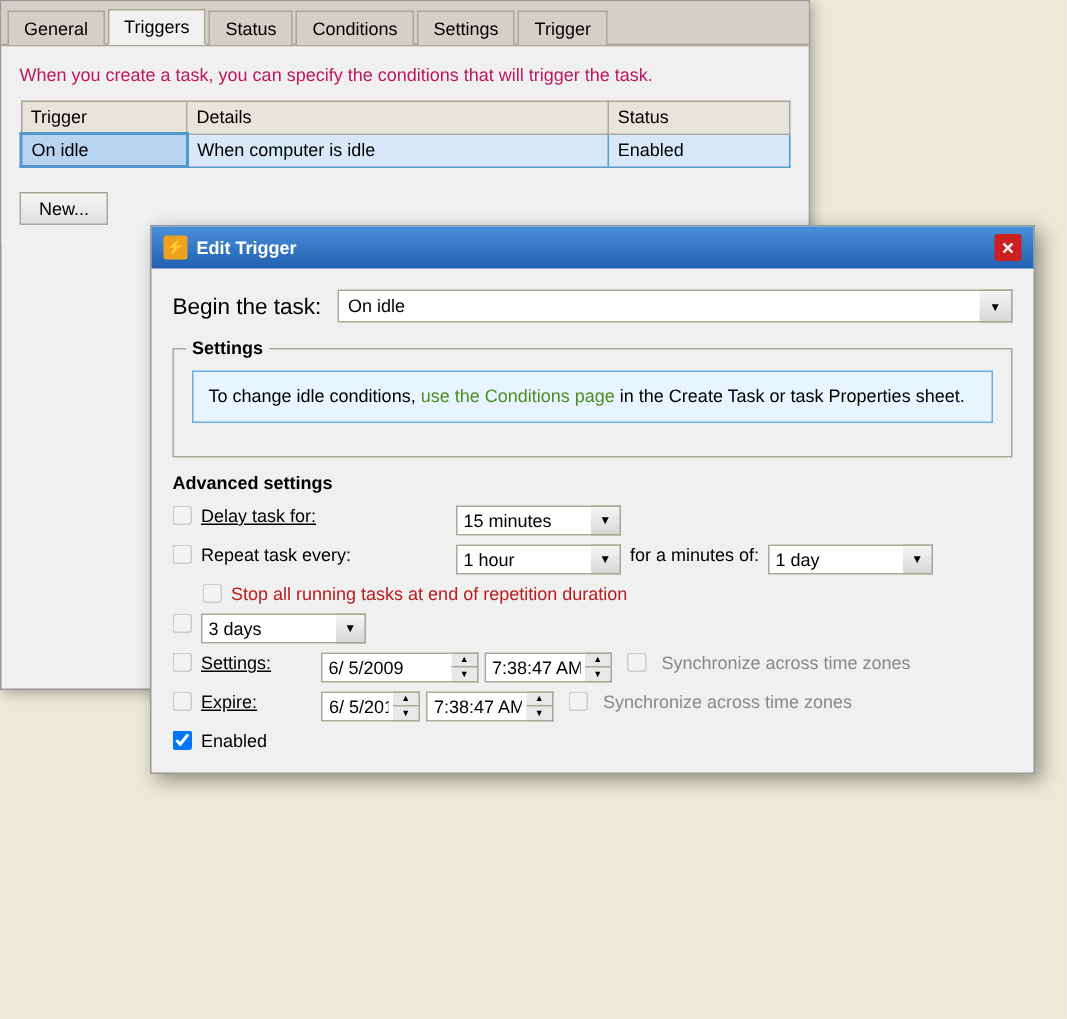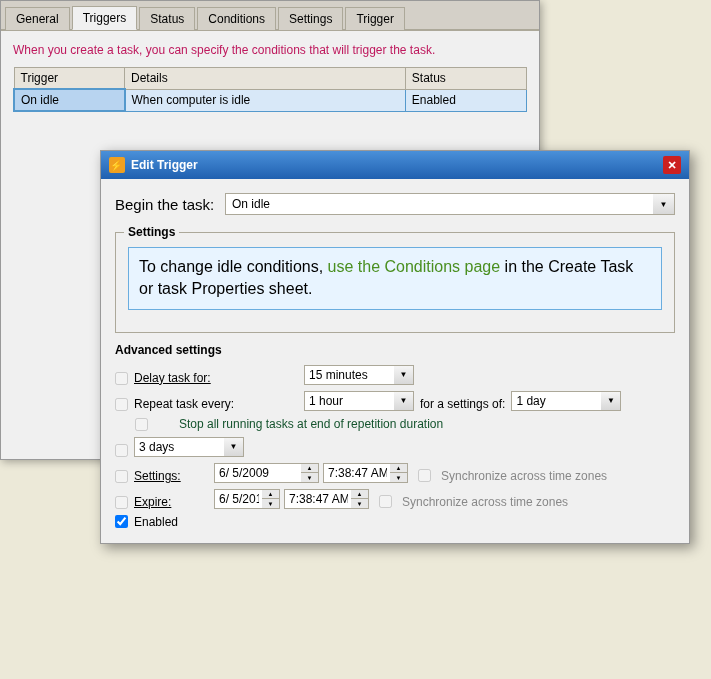--- a/index.html
+++ b/index.html
@@ -220,21 +220,21 @@
     }
 
     .settings-content {
       padding: 8px 12px 12px 12px;
     }
 
     .info-box {
       border: 1px solid #6aaddf;
       background: #e8f4ff;
       padding: 8px 10px;
-      font-size: 16px;
+      font-size: 12px;
       line-height: 1.4;
     }
 
     .info-box-text {
       color: #000;
     }
 
     .info-box-link {
       color: #4a8f20;
       text-decoration: none;
@@ -243,21 +243,21 @@
     
     .advanced-label {
       font-size: 12px;
       font-weight: bold;
       color: #000;
       margin-bottom: 8px;
     }
 
     .adv-row {
       display: flex;
-      align-items: flex-end;
+      align-items: flex-start;
       margin-bottom: 6px;
     }
 
     .adv-row input[type="checkbox"] {
       margin-right: 6px;
     }
 
     .adv-row-label {
       font-size: 12px;
       min-width: 170px;
@@ -435,20 +435,23 @@
         </tr>
       </thead>
       <tbody>
         <tr class="selected">
           <td>On idle</td>
           <td>When computer is idle</td>
           <td>Enabled</td>
         </tr>
       </tbody>
     </table>
+    <div style="margin-top: 8px;">
+      <button class="btn-new">New...</button>
+    </div>
   </div>
 </div>
 
 <div class="dialog">
 
   <div class="dialog-titlebar">
     <div class="dialog-title-left">
       <div class="dialog-icon">
         <span>⚡</span>
       </div>
@@ -502,34 +505,34 @@
       <input type="checkbox" disabled="" style="">
       <span class="adv-row-label">Repeat task every:</span>
       <div class="adv-select-wrapper">
         <select>
           <option>1 hour</option>
           <option>30 minutes</option>
           <option>15 minutes</option>
         </select>
         <div class="adv-select-arrow">▼</div>
       </div>
-      <span class="duration-label">for a settings of:</span>
+      <span class="duration-label">for a minutes of:</span>
       <div class="adv-select-wrapper">
         <select>
           <option>1 day</option>
           <option>12 hours</option>
           <option>1 hour</option>
         </select>
         <div class="adv-select-arrow">▼</div>
       </div>
     </div>
 
     <div class="adv-row indent">
       <input type="checkbox" disabled="" style="">
-      <span class="adv-row-label" style="color:#14532d; min-width: auto; margin-left: 25px;">Stop all running tasks at end of repetition duration</span>
+      <span class="adv-row-label" style="color:#b91c1c; min-width: auto;">Stop all running tasks at end of repetition duration</span>
     </div>
 
     <div class="adv-row">
       <input type="checkbox" disabled="" style="">
       <div class="adv-select-wrapper">
         <select>
           <option>3 days</option>
           <option>1 day</option>
           <option>12 hours</option>
         </select>

